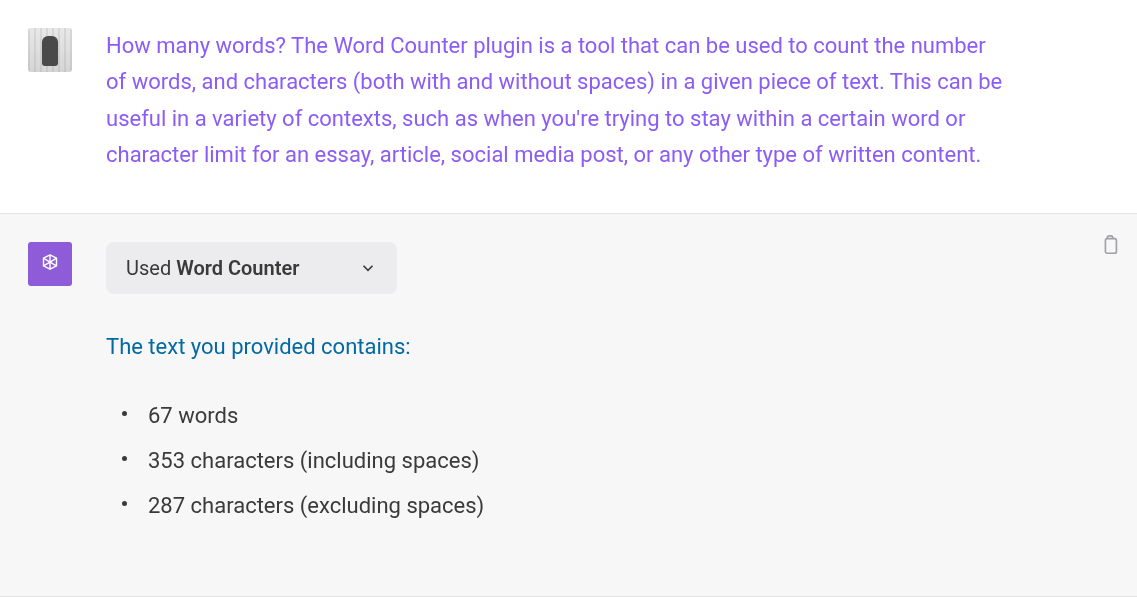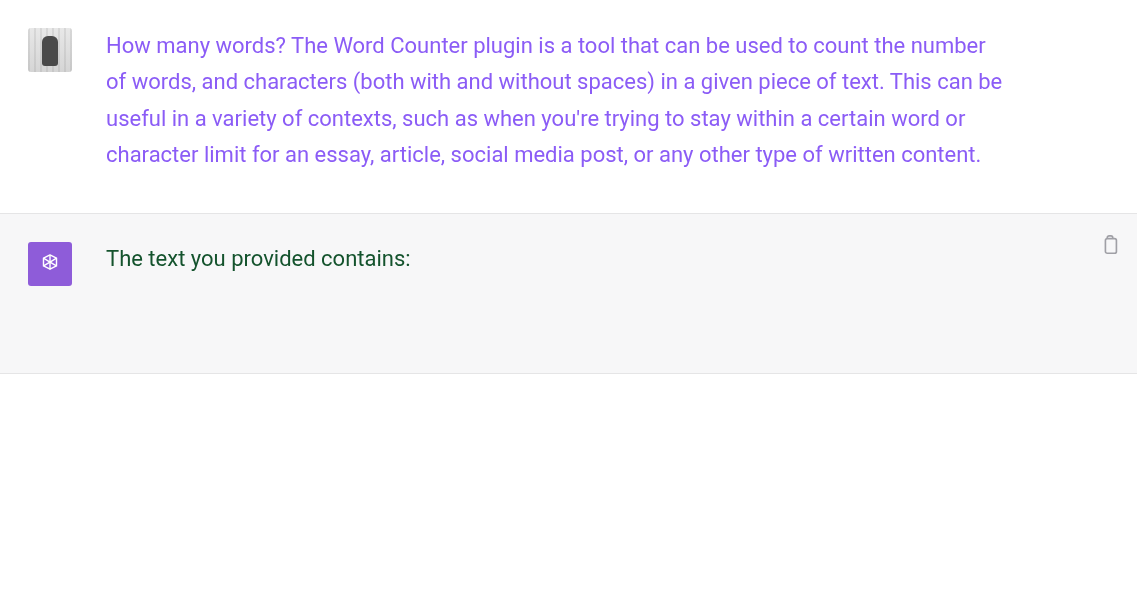--- a/index.html
+++ b/index.html
@@ -98,21 +98,21 @@
     .chevron-down {
       width: 18px;
       height: 18px;
       stroke: #3a3a3a;
       stroke-width: 2.2;
       fill: none;
     }
     .assistant-lead {
       font-size: 22px;
       line-height: 1.5;
-      color: #14532d;
+      color: #0369a1;
       margin-bottom: 38px;
     }
     .result-list {
       list-style: none;
       padding-left: 10px;
     }
     .result-list li {
       font-size: 22px;
       line-height: 1.4;
       color: #3a3a3a;
@@ -159,19 +159,32 @@
         <path d="M20 6 L30 11 L30 23 L20 28 L10 23 L10 11 Z"></path>
         <path d="M20 6 L20 17"></path>
         <path d="M10 11 L20 17 L30 11"></path>
         <path d="M20 28 L20 17"></path>
         <path d="M10 23 L20 17"></path>
         <path d="M30 23 L20 17"></path>
       </g>
     </svg>
   </div>
   <div class="content">
+    <div class="plugin-pill">
+      <span>
+        <span class="label-prefix">Used </span><span class="label-name">Word Counter</span>
+      </span>
+      <svg class="chevron-down" viewBox="0 0 24 24">
+        <polyline points="6 9 12 15 18 9"></polyline>
+      </svg>
+    </div>
     <p class="assistant-lead">The text you provided contains:</p>
+    <ul class="result-list">
+      <li>67 words</li>
+      <li>353 characters (including spaces)</li>
+      <li>287 characters (excluding spaces)</li>
+    </ul>
   </div>
   <svg class="copy-icon" viewBox="0 0 24 24">
     <rect x="7" y="5" width="12" height="16" rx="2"></rect>
     <path d="M9 5 V4 a2 2 0 0 1 2 -2 h2 a2 2 0 0 1 2 2 V5"></path>
   </svg>
 </div>
 
 </body></html>

